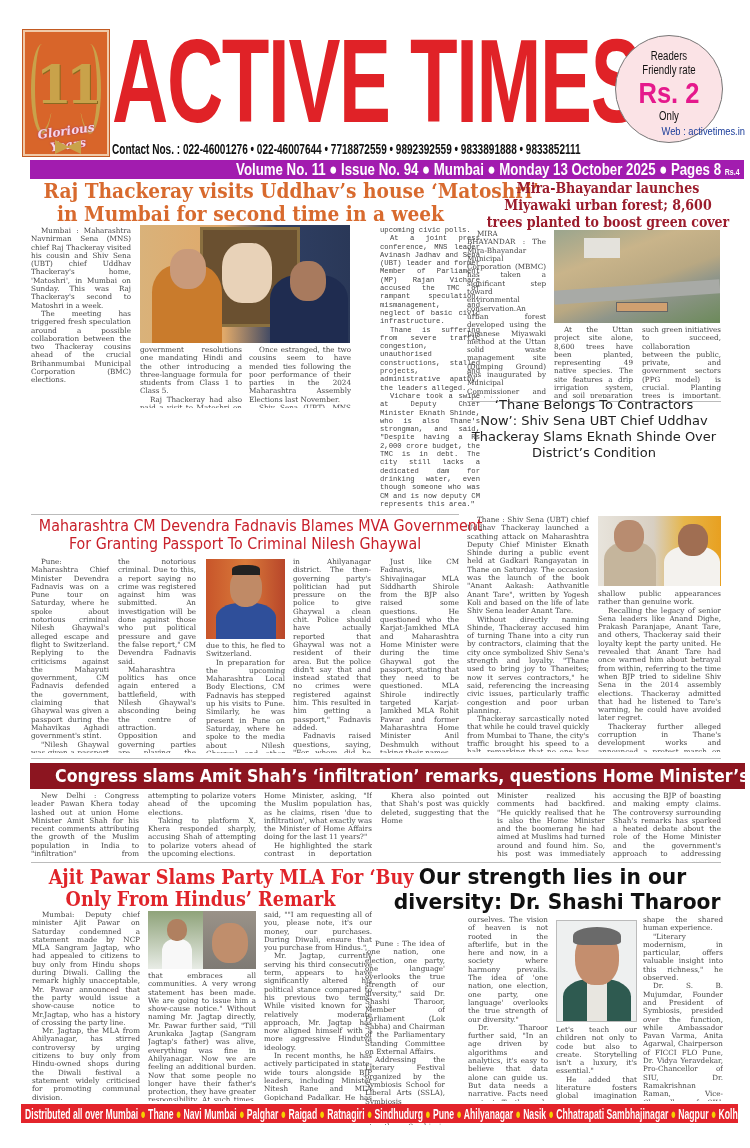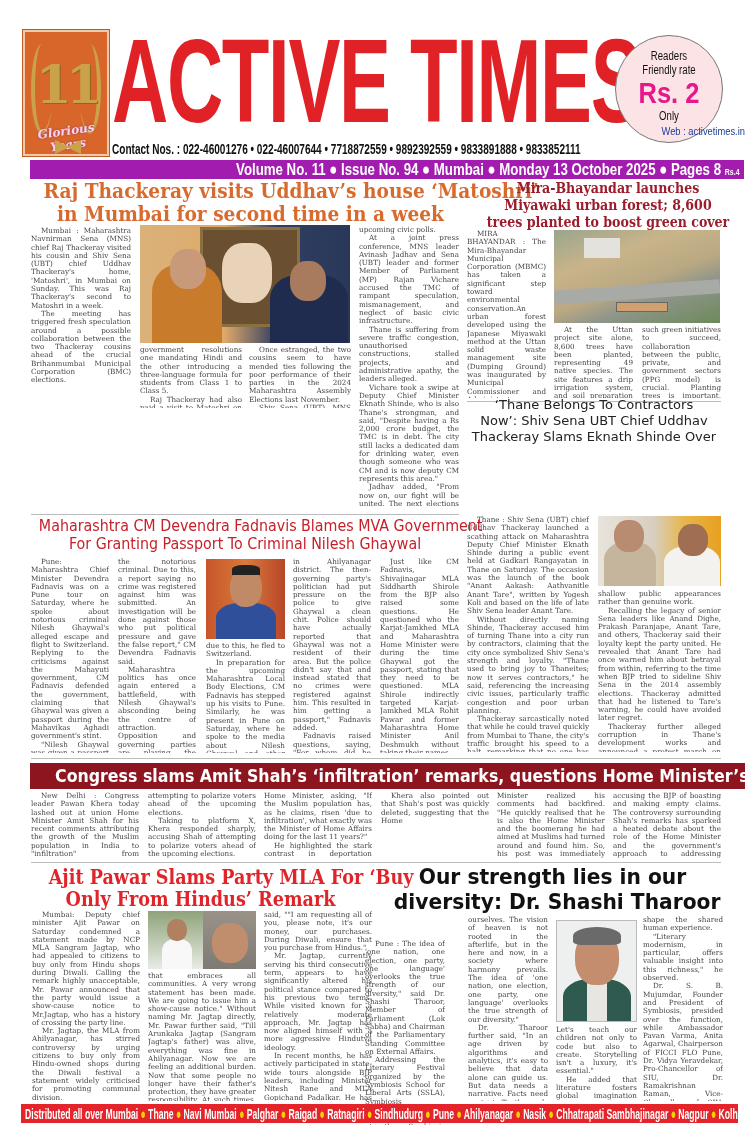--- a/index.html
+++ b/index.html
@@ -108,21 +108,21 @@
   <p>Raj Thackeray had also paid a visit to Matoshri on October 5 after attending a family function hosted by Shiv Sena (Uddhav Balasaheb Thackeray) leader Sanjay Raut.</p>
 
 </div>
 
 <div class="abs body-text" style="left:249px; top:346px; width:102px; height:62px;">
   <p>Once estranged, the two cousins seem to have mended ties following the poor performance of their parties in the 2024 Maharashtra Assembly Elections last November.</p>
   <p>Shiv Sena (UBT), MNS to jointly protest on Oct 13 over Thane civic body 'mismanagement'</p>
 
 </div>
 
-<div class="abs body-text" style="left:359px; top:226px; width:100px; height:282px;">
+<div class="abs body-text" style="left:380px; top:226px; width:100px; height:282px;font-family:Liberation Mono, monospace;">
   <p style="text-indent:0">upcoming civic polls.</p>
   <p>At a joint press conference, MNS leader Avinash Jadhav and Sena (UBT) leader and former Member of Parliament (MP) Rajan Vichare accused the TMC of rampant speculation, mismanagement, and neglect of basic civic infrastructure.</p>
   <p>Thane is suffering from severe traffic congestion, unauthorised constructions, stalled projects, and administrative apathy, the leaders alleged.</p>
   <p>Vichare took a swipe at Deputy Chief Minister Eknath Shinde, who is also Thane's strongman, and said, "Despite having a Rs 2,000 crore budget, the TMC is in debt. The city still lacks a dedicated dam for drinking water, even though someone who was CM and is now deputy CM represents this area."</p>
   <p>Jadhav added, "From now on, our fight will be united. The next elections won't be won with money, but with public support and the truth about corruption."</p>
 
 </div>
 
 <div class="abs h-maroon" style="left:468px; top:180px; width:280px; font-size:14px; line-height:17px; white-space:nowrap;">
   <div style="transform:scaleX(0.9);">Mira-Bhayandar launches</div>
@@ -146,20 +146,21 @@
 <div class="abs body-text" style="left:642px; top:326px; width:79px; height:72px;">
   <p style="text-indent:0">such green initiatives to succeed, collaboration between the public, private, and government sectors (PPG model) is crucial. Planting trees is important, but their care and preservation are equally vital."This initiative marks a major step toward making Mira-Bhayandar a cleaner, greener, and more sustainable city.</p>
 </div>
 
 <div class="abs rule" style="left:467px; top:401px; width:254px;"></div>
 
 <div class="abs h-black-sans" style="left:467px; top:397px; width:254px; font-size:13px; line-height:16px; white-space:nowrap;">
   <div>‘Thane Belongs To Contractors</div>
   <div>Now’: Shiv Sena UBT Chief Uddhav</div>
   <div>Thackeray Slams Eknath Shinde Over</div>
+  <div>District’s Condition</div>
 </div>
 
 <div class="abs body-text" style="left:467px; top:516px; width:122px; height:236px;">
   <p>Thane : Shiv Sena (UBT) chief Uddhav Thackeray launched a scathing attack on Maharashtra Deputy Chief Minister Eknath Shinde during a public event held at Gadkari Rangayatan in Thane on Saturday. The occasion was the launch of the book "Anant Aakash: Aathvanitle Anant Tare", written by Yogesh Koli and based on the life of late Shiv Sena leader Anant Tare.</p>
   <p>Without directly naming Shinde, Thackeray accused him of turning Thane into a city run by contractors, claiming that the city once symbolized Shiv Sena's strength and loyalty. "Thane used to bring joy to Thaneites; now it serves contractors," he said, referencing the increasing civic issues, particularly traffic congestion and poor urban planning.</p>
   <p>Thackeray sarcastically noted that while he could travel quickly from Mumbai to Thane, the city's traffic brought his speed to a halt, remarking that no one has yet been born who could truly slow him down. He also accused Shinde of showmanship, saying that certain leaders claim to be farmers but visit farms in helicopters, implying</p>
 </div>
 
 <div class="abs photo" style="left:598px; top:516px; width:123px; height:70px; background:linear-gradient(90deg,#e8e4dc 0%,#d8cfc2 45%,#e6b64a 70%,#e8a020 100%);">
   <div style="position:absolute; left:6px; top:26px; width:52px; height:44px; background:#c5b59c; border-radius:40% 40% 0 0;"></div>

